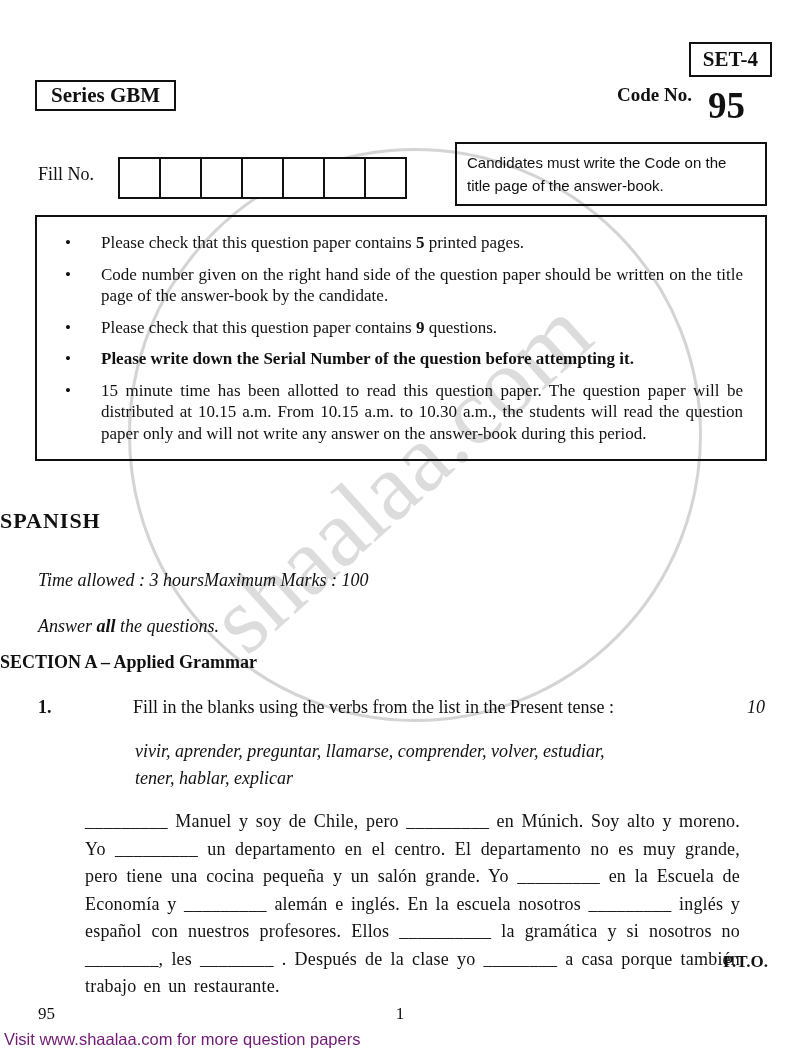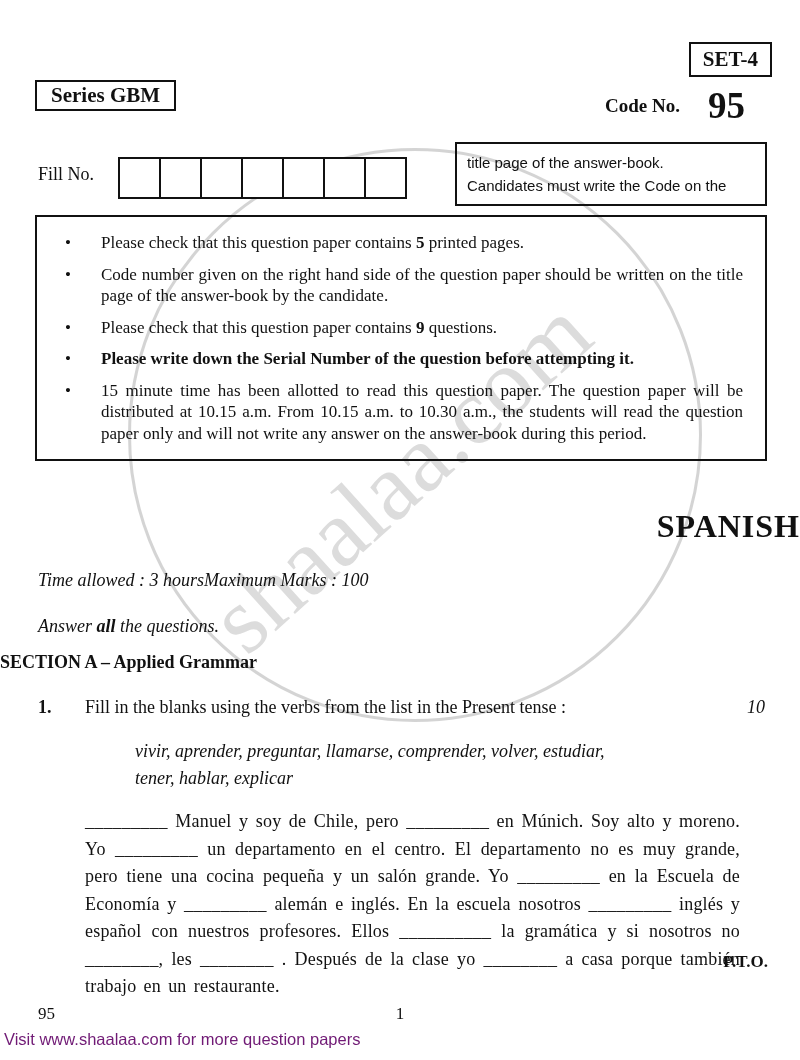--- a/index.html
+++ b/index.html
@@ -38,21 +38,21 @@
     border:2px solid #111; padding:3px 12px;
     font-weight:bold; font-size:21px;
   }
   #series-box {
     position:absolute; top:80px; left:35px;
     border:2px solid #111; padding:1px 14px;
     font-weight:bold; font-size:21px;
   }
   #code-line {
     position:absolute; top:84px; right:55px;
-    display:flex; align-items:center; gap:28px;
+    display:flex; align-items:flex-start; gap:16px;
   }
   #code-line .code-label { font-weight:bold; font-size:19px; }
   #code-line .code-number { font-weight:bold; font-size:37px; }
 
   
   #roll-label { position:absolute; left:38px; top:164px; font-size:18px; }
   #roll-boxes { position:absolute; left:118px; top:157px; display:flex; }
   .roll-box {
     width:39px; height:38px;
     border:2px solid #111;
@@ -73,30 +73,30 @@
     border:2px solid #111;
     padding:15px 22px 15px 20px;
     font-size:17px; line-height:21.5px;
   }
   .bullet-row { display:flex; margin-bottom:10px; }
   .bullet-row:last-child { margin-bottom:0; }
   .bullet-row .dot { width:36px; flex:0 0 36px; text-align:left; padding-left:8px; font-size:17px; }
   .bullet-row .bullet-text { flex:1; text-align:justify; }
 
   
-  #exam-title { position:absolute; left:0; right:0; top:508px; text-align:right;
-    font-weight:bold; font-size:32px; letter-spacing:1px; }
+  #exam-title { position:absolute; left:0; right:0; top:508px; text-align:left;
+    font-weight:bold; font-size:22px; letter-spacing:1px; }
   #meta-row { position:absolute; left:38px; right:35px; top:570px;
     display:flex; justify-content:flex-start; font-style:italic; font-size:18px; }
   #answer-line { position:absolute; left:38px; top:616px; font-style:italic; font-size:18px; }
   #section-heading { position:absolute; left:0; right:0; top:652px; 
     font-weight:bold; font-size:18px; }
   #q1-row { position:absolute; left:38px; right:35px; top:697px; display:flex; font-size:18px; }
   #q1-row .qnum { width:47px; flex:0 0 47px; font-weight:bold; }
-  #q1-row .qtext { flex:1; }
+  #q1-row .qtext { flex:1;margin-left:48px; }
   #q1-row .qmarks { flex:0 0 auto; font-style:italic;text-align:center; }
   #verb-list { position:absolute; left:135px; top:738px; font-style:italic;
     font-size:18px; line-height:27px;font-family:Liberation Serif, serif; }
   #fill-paragraph { position:absolute; left:85px; top:808px; width:655px;
     font-size:18px; line-height:27.5px; text-align:justify;
     word-spacing:2.5px; letter-spacing:0.2px; }
 
   
   #footer-code { position:absolute; left:38px; top:1004px; font-size:17px; }
   #footer-page { position:absolute; left:0; right:0; top:1004px; text-align:center; font-size:17px; }
@@ -127,22 +127,22 @@
   <div id="roll-boxes">
     <div class="roll-box"></div>
     <div class="roll-box"></div>
     <div class="roll-box"></div>
     <div class="roll-box"></div>
     <div class="roll-box"></div>
     <div class="roll-box"></div>
     <div class="roll-box"></div>
   </div>
   <div id="candidates-box">
+    <div>Candidates must write the Code on the</div>
     <div>title page of the answer-book.</div>
-    <div>Candidates must write the Code on the</div>
   </div>
 
   <div id="notice-box">
     <div class="bullet-row">
       <span class="dot">•</span>
       <div class="bullet-text"><span>Please check that this question paper contains </span><b>5</b><span> printed pages.</span></div>
     </div>
     <div class="bullet-row">
       <span class="dot">•</span>
       <div class="bullet-text">Code number given on the right hand side of the question paper should be written on the title page of the answer-book by the candidate.</div>

